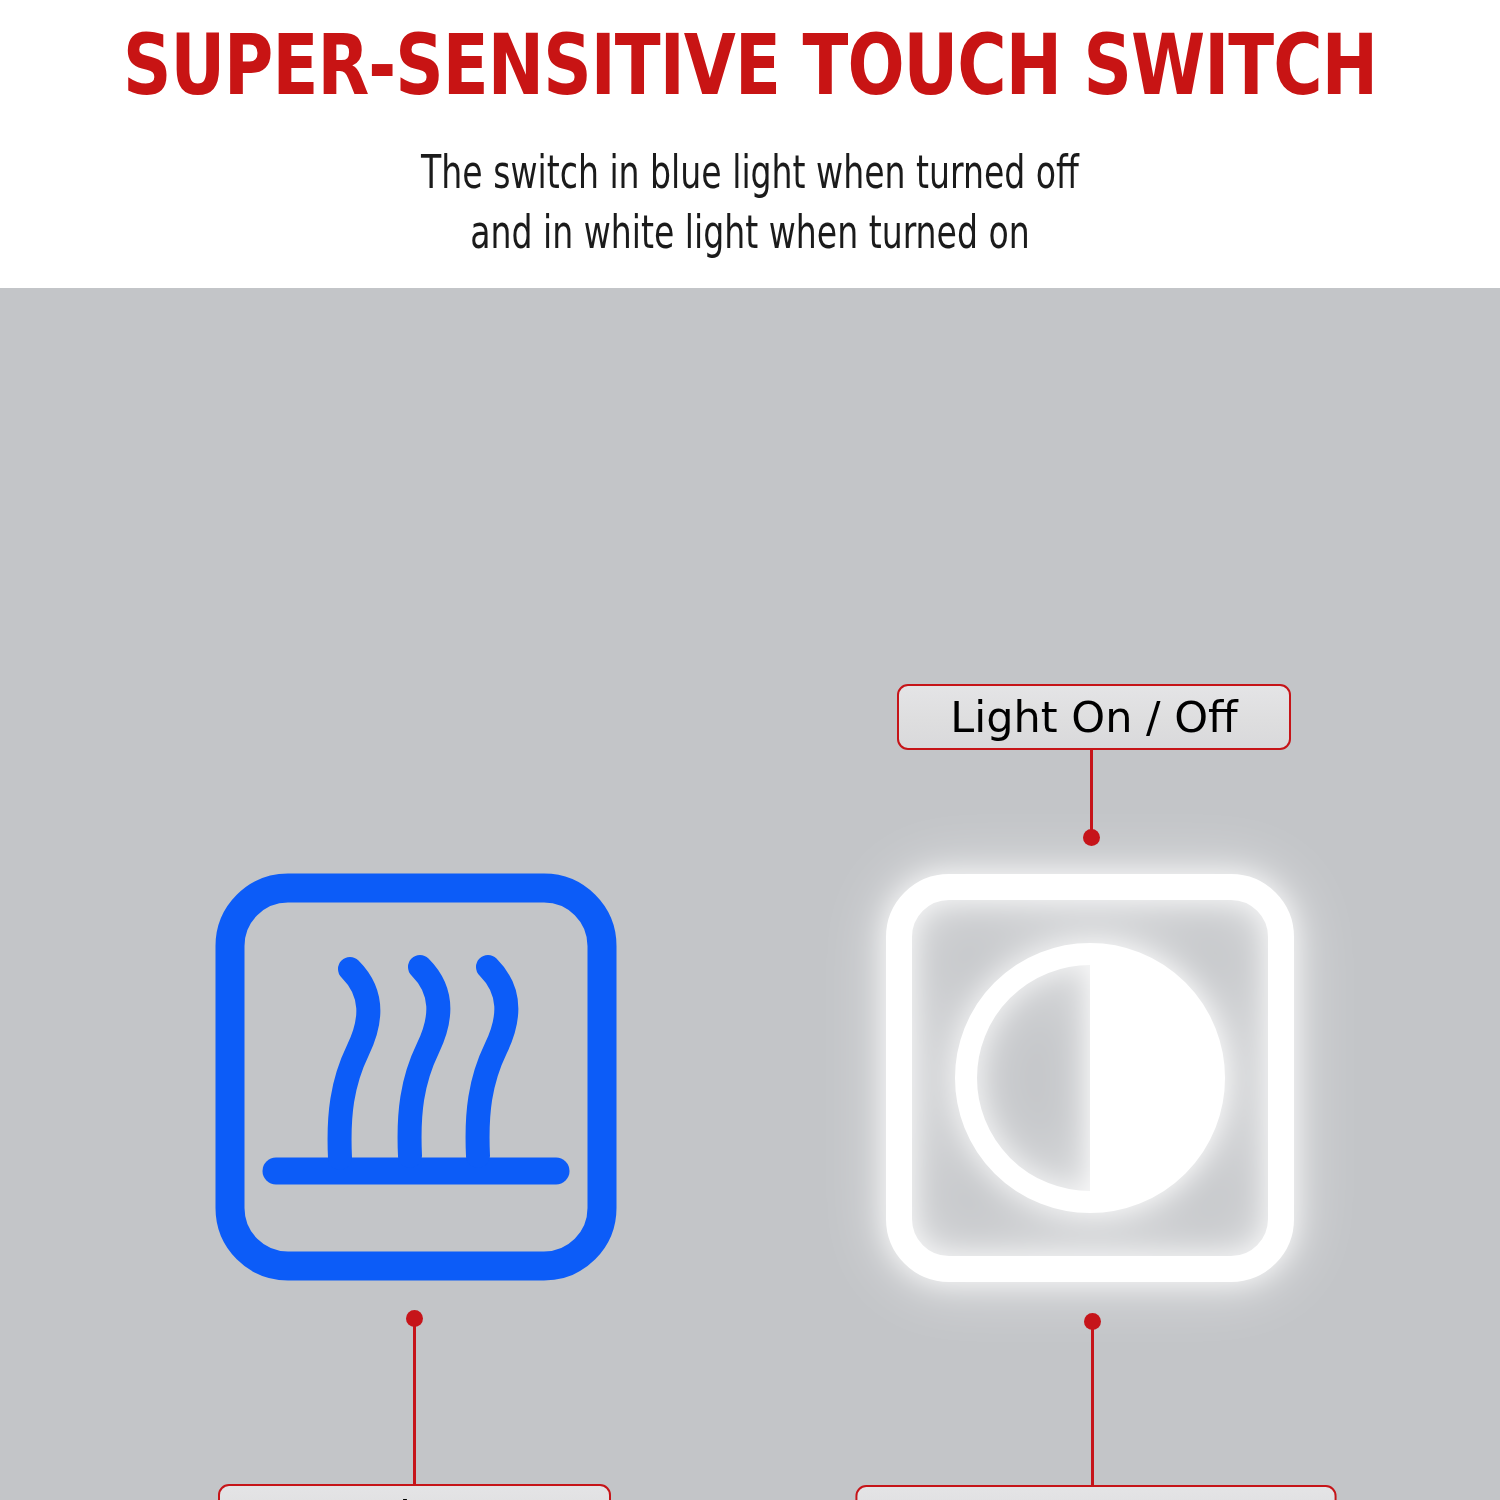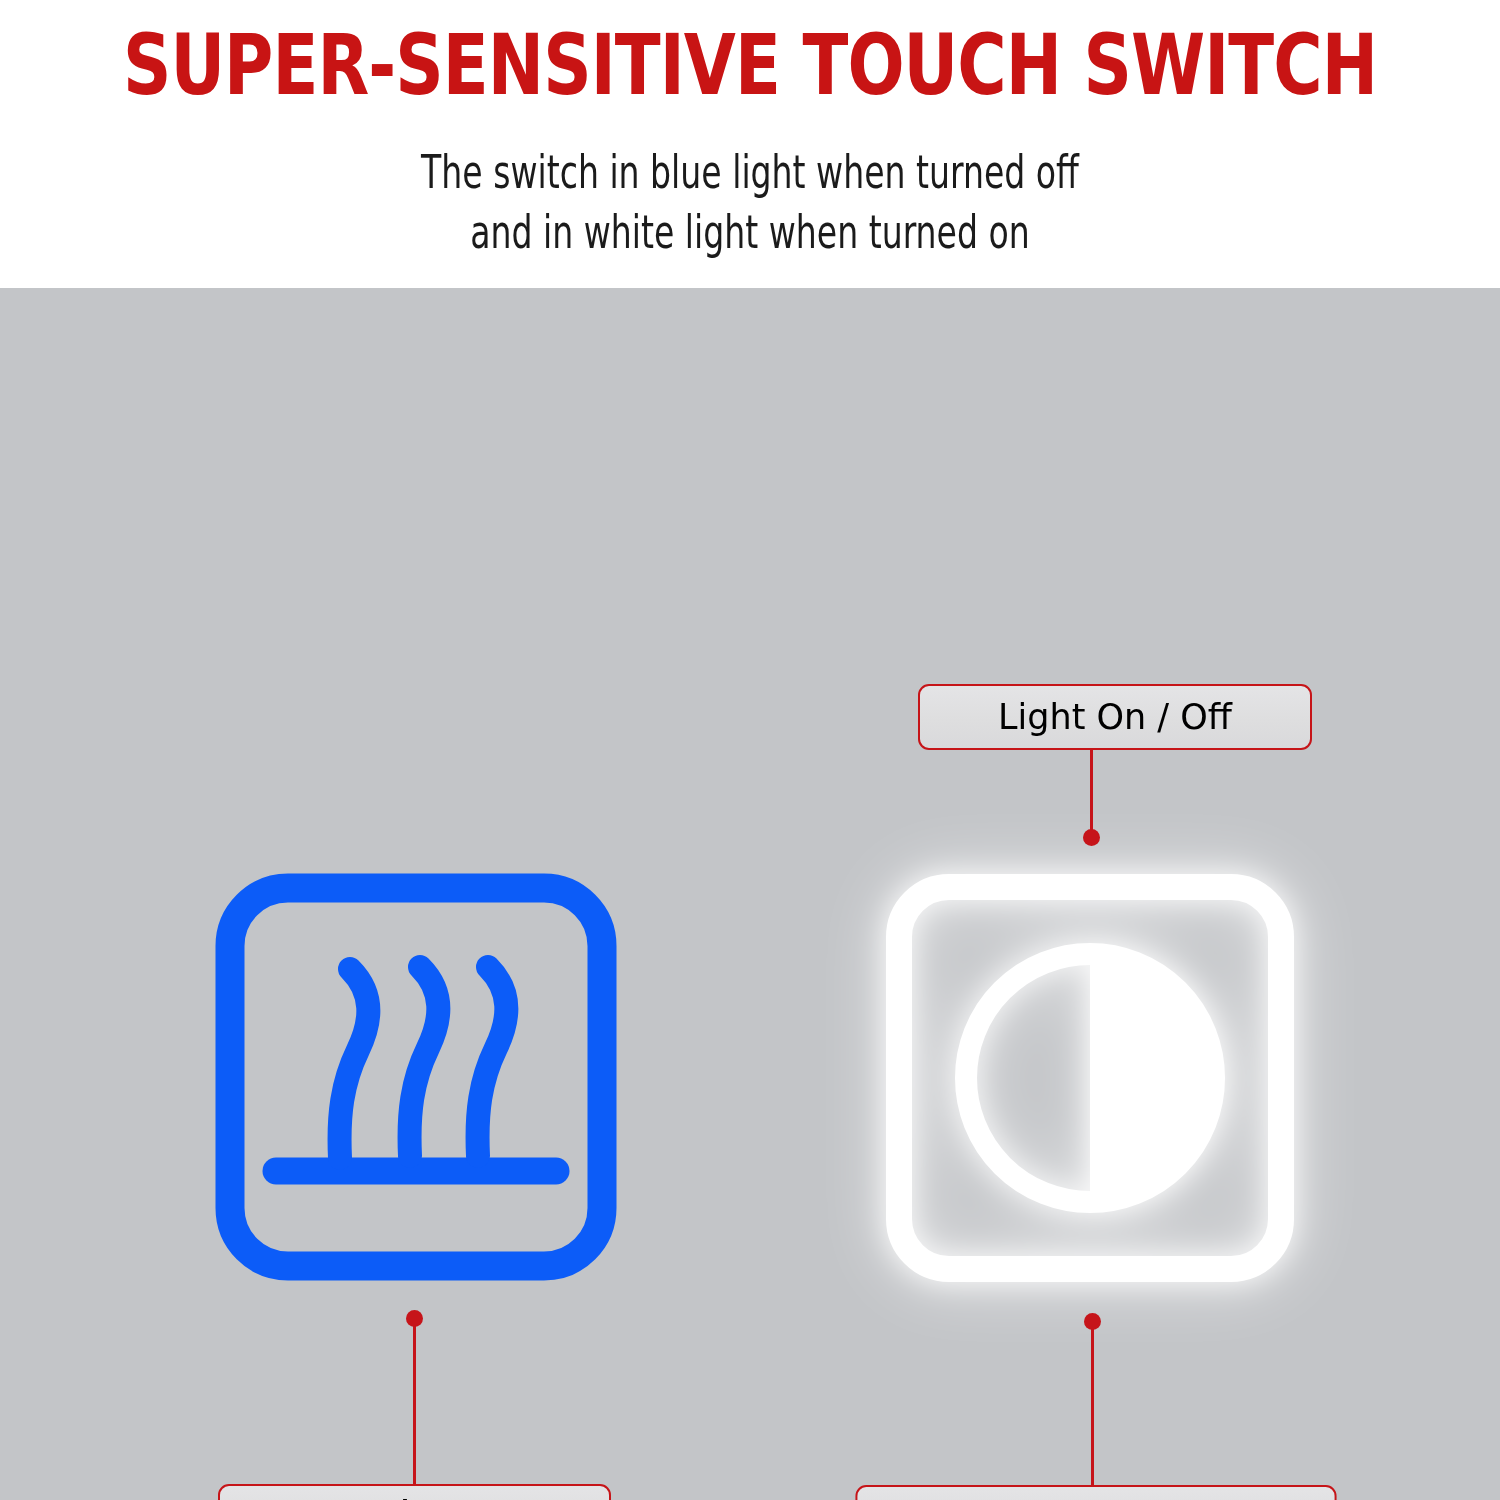--- a/index.html
+++ b/index.html
@@ -90,25 +90,25 @@
   .callout.wide-font {
     font-family: "DejaVu Sans", "Liberation Sans", sans-serif;
     font-weight: 400;
   }
   .callout.narrow-font {
     font-family: "DejaVu Sans Condensed", "Liberation Sans Narrow", "Liberation Sans", sans-serif;
     font-weight: 400;
   }
 
   #callout-light-onoff {
-    left: 918px;
+    left: 897px;
     top: 396px;
     width: 394px;
     height: 66px;
-    font-size: 35px;
+    font-size: 43px;
   }
   #callout-anti-fog {
     left: 218px;
     top: 1196px;
     width: 393px;
     height: 66px;
     font-size: 43px;
   }
   #callout-brightness {
     left: 848px;

